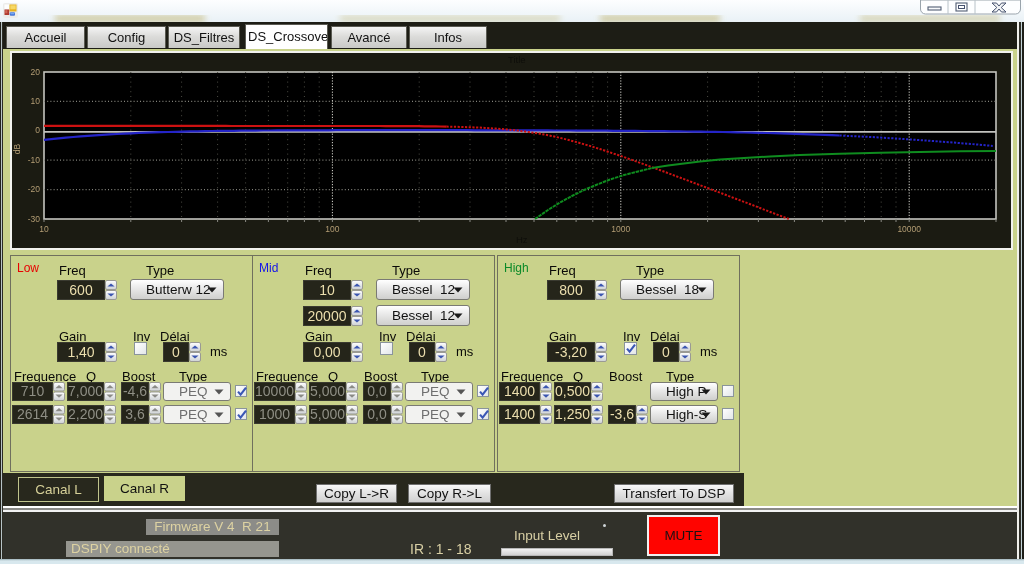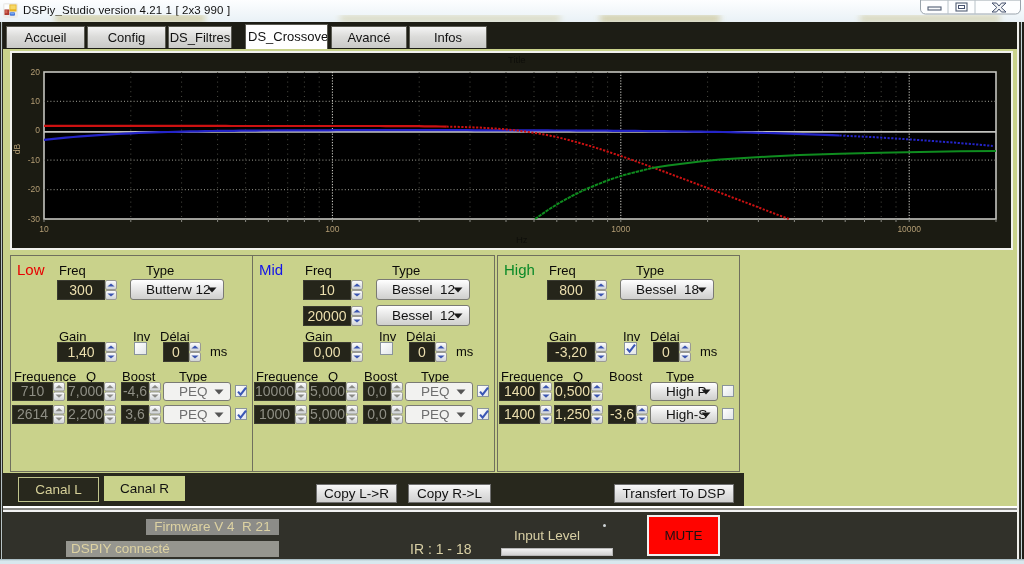--- a/index.html
+++ b/index.html
@@ -15,21 +15,21 @@
 #main{position:absolute;left:3px;top:49px;width:1014px;height:462px;background:#c9d28b;}
 #chartbox{position:absolute;left:10px;top:51px;width:1003px;height:199px;background:#1b1b12;border:2px solid #f2f2ee;}
 #chart{position:absolute;left:0;top:1px;}
 .gmin{stroke:#4c4c44;stroke-width:1;stroke-dasharray:1 3.8;}
 .gmaj{stroke:#d8d8d0;stroke-width:1;stroke-dasharray:1.2 1.6;}
 .tick{stroke:#8a8a84;stroke-width:1;}
 .ghor{stroke:#85857d;stroke-width:1.2;stroke-dasharray:1 2.2;}
 .axl{fill:#b39d74;font-size:8.5px;font-family:"Liberation Sans",sans-serif;}
 .ttl{fill:#0e0e0a;font-size:9.5px;font-family:"Liberation Sans",sans-serif;}
 .gb{position:absolute;border:1px solid #70705e;}
-.pt{position:absolute;font-size:15px;text-align:center;}
+.pt{position:absolute;font-size:12px;text-align:center;}
 .lb{position:absolute;font-size:13px;color:#0a0a08;}
 .spv{position:absolute;background:#25251a;color:#ecdfae;font-size:14px;text-align:center;border:1px solid #3a3a30;}
 .spv.dis{color:#8f8f85;}
 .ud{position:absolute;}
 .cb{position:absolute;background:linear-gradient(#ffffff,#e8e8e8 45%,#cfcfcd);border:1px solid #7a7a74;border-radius:3px;font-size:13.5px;color:#111;padding-left:15px;padding-right:10px;}
 .cbt{display:block;overflow:hidden;white-space:nowrap;width:100%;}
 .cb.dis{color:#6e6e6e;background:#f2f2f0;}
 .cb .ar{position:absolute;right:6px;top:50%;margin-top:-3px;}
 .ck{position:absolute;background:linear-gradient(135deg,#ffffff,#e2e6e8);border:1px solid #8a949c;}
 .ck svg{position:absolute;left:0;top:0;}
@@ -50,41 +50,40 @@
 <svg id="appicon" width="15" height="15" viewBox="0 0 15 15">
       <rect x="0" y="0" width="15" height="15" rx="2" fill="#ececea"></rect>
       <rect x="1.5" y="1.5" width="4.5" height="4.5" fill="#fdfdfd"></rect>
       <rect x="6.5" y="1.5" width="7" height="7" fill="#e8b21e"></rect>
       <rect x="7.3" y="2.3" width="5.4" height="4" fill="#f6d866"></rect>
       <rect x="1.5" y="6.5" width="4.7" height="5.5" fill="#b03a30"></rect>
       <rect x="2.2" y="7.2" width="2.2" height="3" fill="#d06858"></rect>
       <rect x="6.8" y="9.2" width="5.2" height="3.6" rx="1" fill="#4878d8"></rect>
       <rect x="7.4" y="9.7" width="4" height="1.6" rx="0.8" fill="#78a8ee"></rect>
     </svg>
-<div id="title">DSPiy_Studio version 4.21 1 [ 2x3 990 ]</div>
 <svg id="winbtns" width="101" height="15" viewBox="0 0 101 15">
 <path d="M0.5 0 h100 v9 a5 5 0 0 1 -5 5 h-90 a5 5 0 0 1 -5 -5 z" fill="#fdfeff" stroke="#9aa4ac"></path>
 <line x1="28" y1="0" x2="28" y2="14" stroke="#b8c2c8"></line>
       <line x1="55" y1="0" x2="55" y2="14" stroke="#b8c2c8"></line>
 <rect x="8" y="7" width="13" height="3" fill="#f8fafc" stroke="#525e74" stroke-width="1.1"></rect>
 <rect x="36" y="3" width="11" height="8" fill="none" stroke="#525e74" stroke-width="1.1"></rect>
 <rect x="38.5" y="5.5" width="6" height="3" fill="none" stroke="#46526e" stroke-width="1"></rect>
 <path d="M72 3 l4.5 0 l2.5 3 l2.5 -3 l4.5 0 l-4.8 4.5 l4.8 4.5 l-4.5 0 l-2.5 -3 l-2.5 3 l-4.5 0 l4.8 -4.5 z" fill="#f0f2f4" stroke="#46526e" stroke-width="1"></path>
 </svg>
 <div id="refl">
       <div class="blob" style="left:55px;width:150px;"></div>
       <div class="blob" style="left:340px;width:220px;opacity:.5;"></div>
       <div class="blob" style="left:600px;width:120px;"></div>
       <div class="blob" style="left:860px;width:140px;opacity:.6;"></div>
     </div>
 </div>
 <div id="tabstrip">
     <div class="tab" style="left:4px;width:79px;">Accueil</div>
     <div class="tab" style="left:85px;width:79px;">Config</div>
-    <div class="tab" style="left:166px;width:64px;">DS_Filtres</div>
+    <div class="tab" style="left:166px;width:72px;">DS_Filtres</div>
     <div class="tab" style="left:329px;width:76px;">Avancé</div>
     <div class="tab" style="left:407px;width:78px;">Infos</div>
     <div class="tab act" style="left:243px;width:83px;">DS_Crossover</div>
   </div>
 <div id="chartbox">
     <svg id="chart" width="999" height="194" viewBox="0 0 999 194">
 <rect x="32" y="18" width="952" height="147" fill="#000" stroke="#c4c4be" stroke-width="1.6"></rect>
 <line x1="118.8" y1="18" x2="118.8" y2="165" class="gmin"></line>
       <line x1="169.6" y1="18" x2="169.6" y2="165" class="gmin"></line>
       <line x1="205.6" y1="18" x2="205.6" y2="165" class="gmin"></line>
@@ -170,21 +169,21 @@
     <defs>
       <linearGradient id="bg1" x1="0" y1="0" x2="0" y2="1">
         <stop offset="0" stop-color="#ffffff"></stop>
         <stop offset="1" stop-color="#cdd1d4"></stop>
       </linearGradient>
     </defs>
   </svg>
 <div class="gb" style="left:10px;top:255px;width:243px;height:217px;"></div>
 <div class="pt" style="color:#e80000;left:17px;top:261px;">Low</div>
 <div class="lb" style="left:59px;top:263px;">Freq</div>
-<div class="spv" style="left:57px;top:280px;width:48px;height:20px;line-height:18px;">300</div>
+<div class="spv" style="left:57px;top:280px;width:48px;height:20px;line-height:18px;">600</div>
 <div class="ud" style="left:105px;top:280px;width:12px;height:20px;">
 <svg width="12" height="20" viewBox="0 0 12 20">
       <rect x="0.5" y="0.5" width="11" height="9.0" rx="1.5" fill="url(#bg1)" stroke="#9a9a94" stroke-width="1" vector-effect="non-scaling-stroke"></rect>
 <rect x="0.5" y="10.5" width="11" height="9.0" rx="1.5" fill="url(#bg1)" stroke="#9a9a94"></rect>
 <path d="M6 3.4 l3.6 3.2 h-7.2 z" fill="#3a55b0"></path>
 <path d="M6 16.6 l-3.6 -3.2 h7.2 z" fill="#3a55b0"></path>
     </svg></div>
 <div class="lb" style="left:146px;top:263px;">Type</div>
 <div class="cb" style="left:130px;top:279px;width:94px;height:21px;">
     <span class="cbt" style="line-height:19px;">Butterw 12</span>

